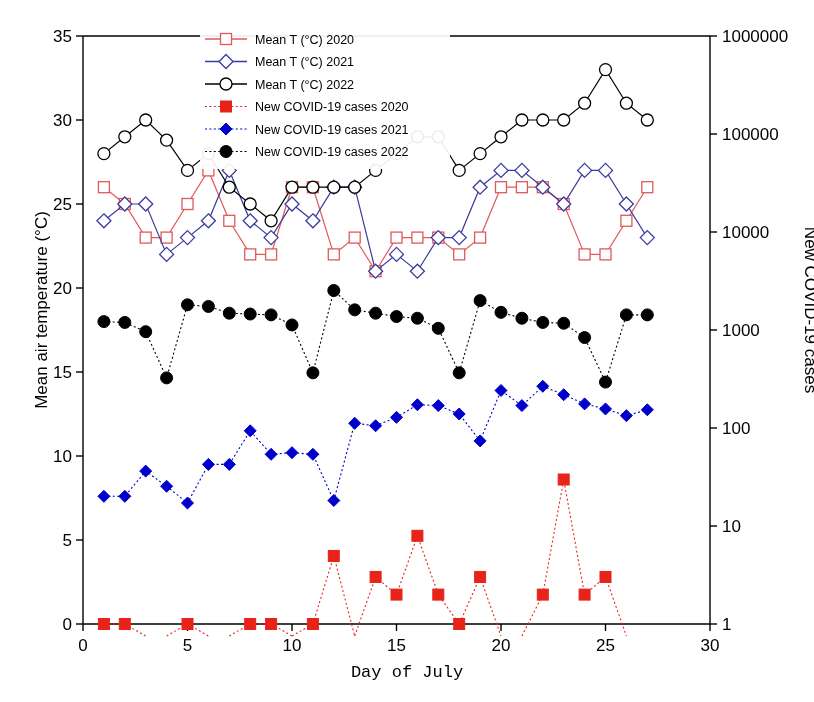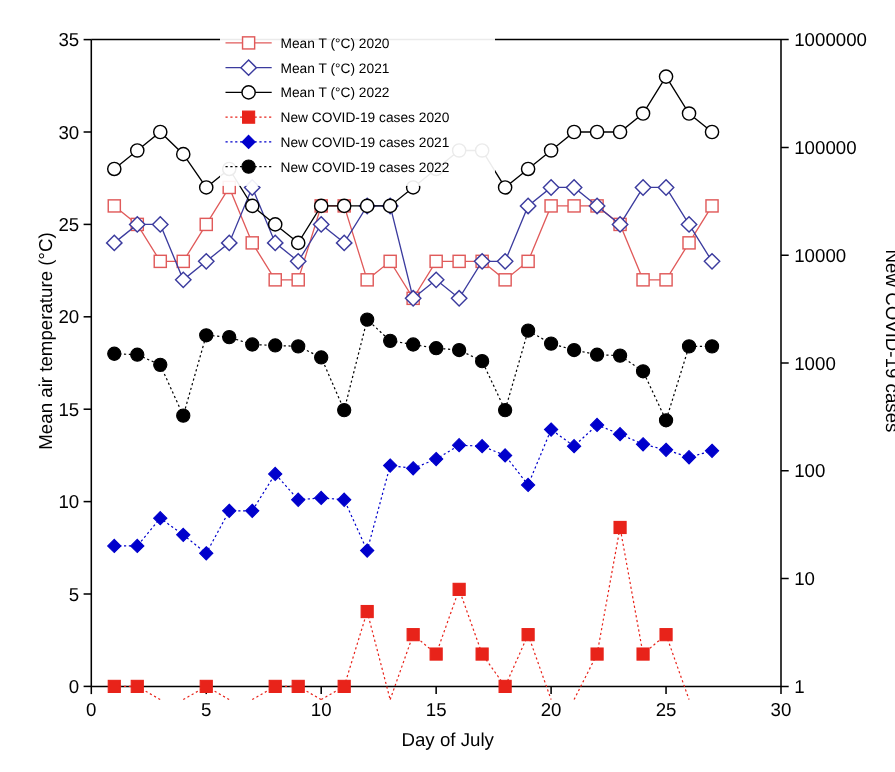--- a/index.html
+++ b/index.html
@@ -45,20 +45,21 @@
     width: 260px;
     text-align: center;
     transform: rotate(90deg);
     transform-origin: center center;
   }
   #xlabel {
     left: 0px;
     top: 663px;
     width: 814px;
     text-align: center;
+    font-family: Liberation Mono, monospace;
   }
   .tick-text {
     font-size: 17px;
     fill: #000;
     font-family: "Liberation Sans", sans-serif;
   }
   .legend-text {
     font-size: 12.5px;
     fill: #000;
     font-family: "Liberation Sans", sans-serif;

